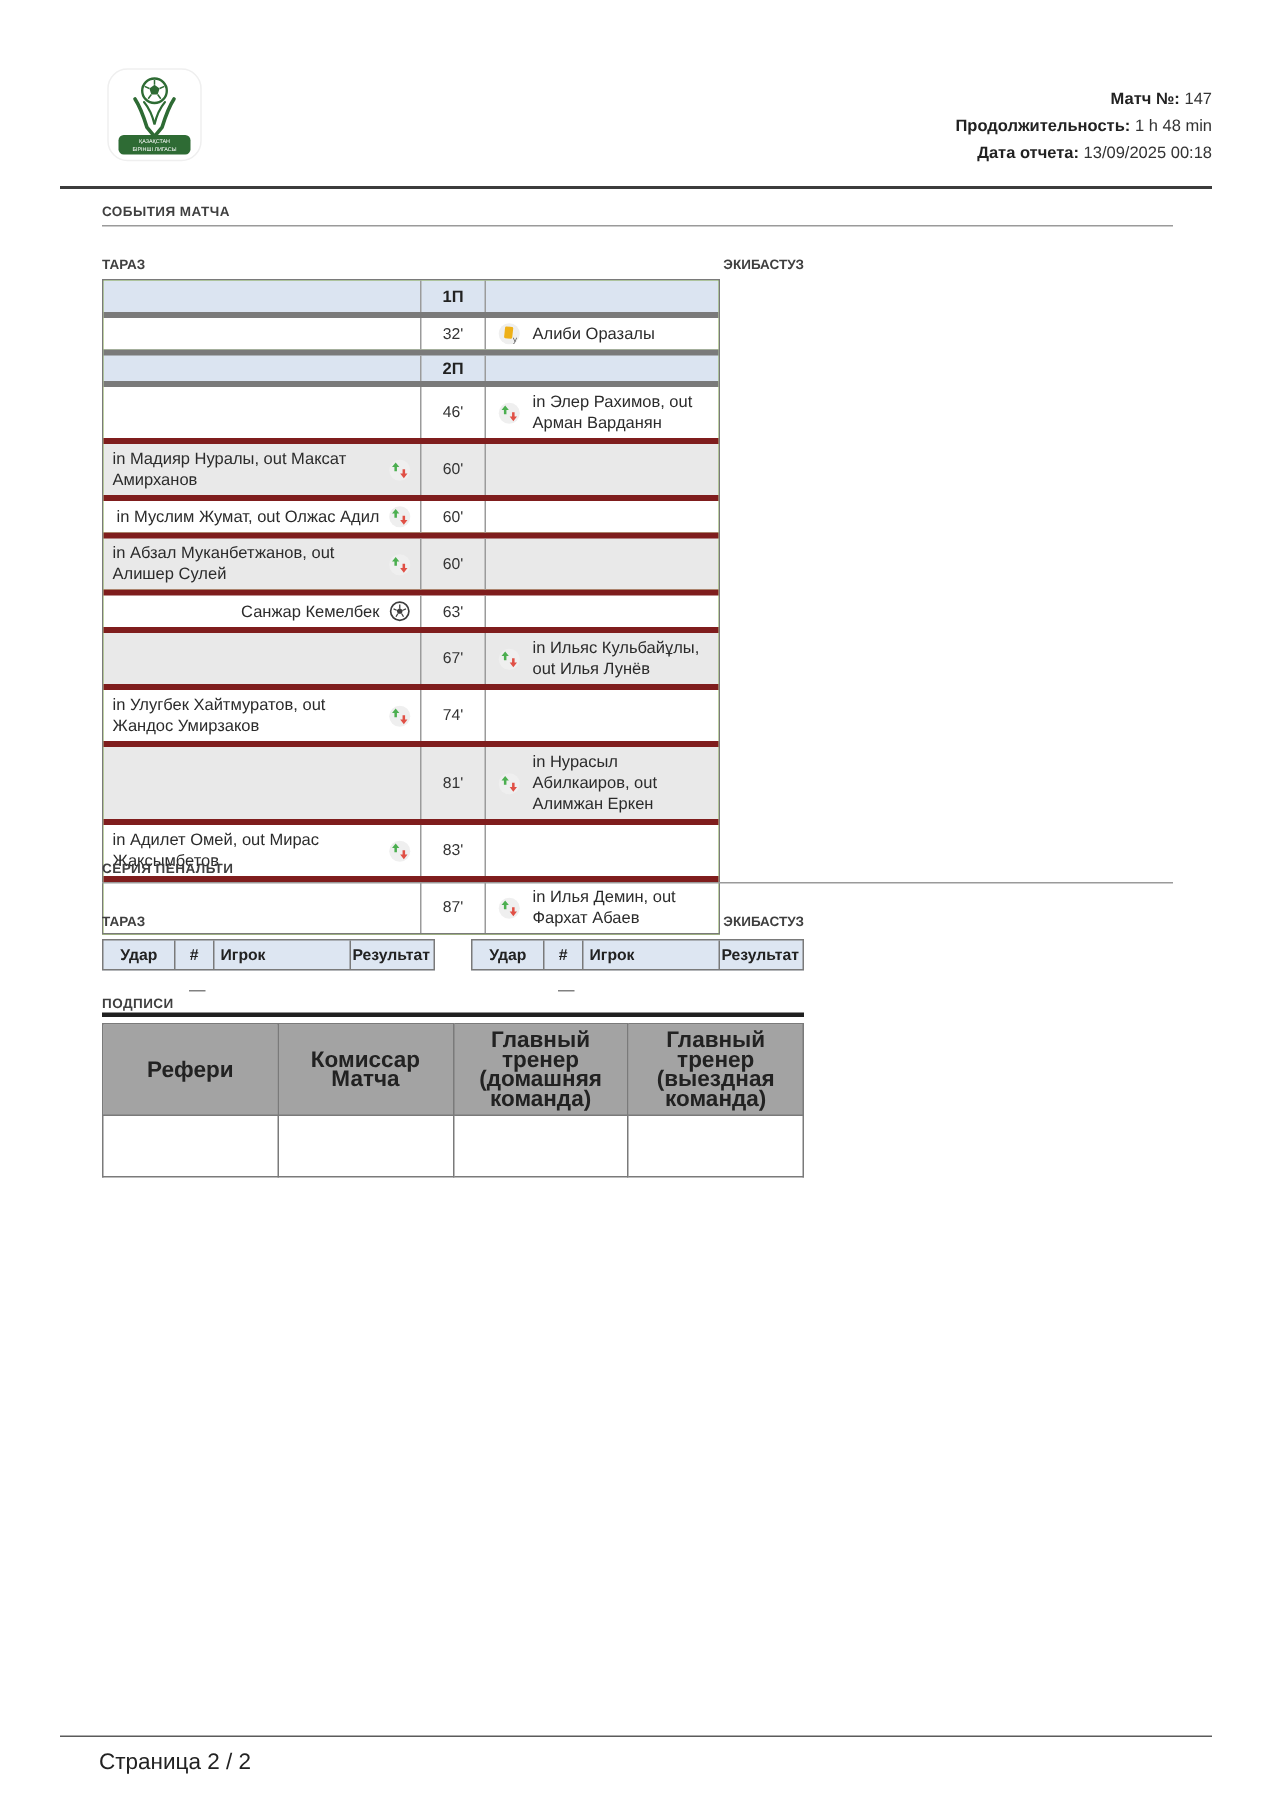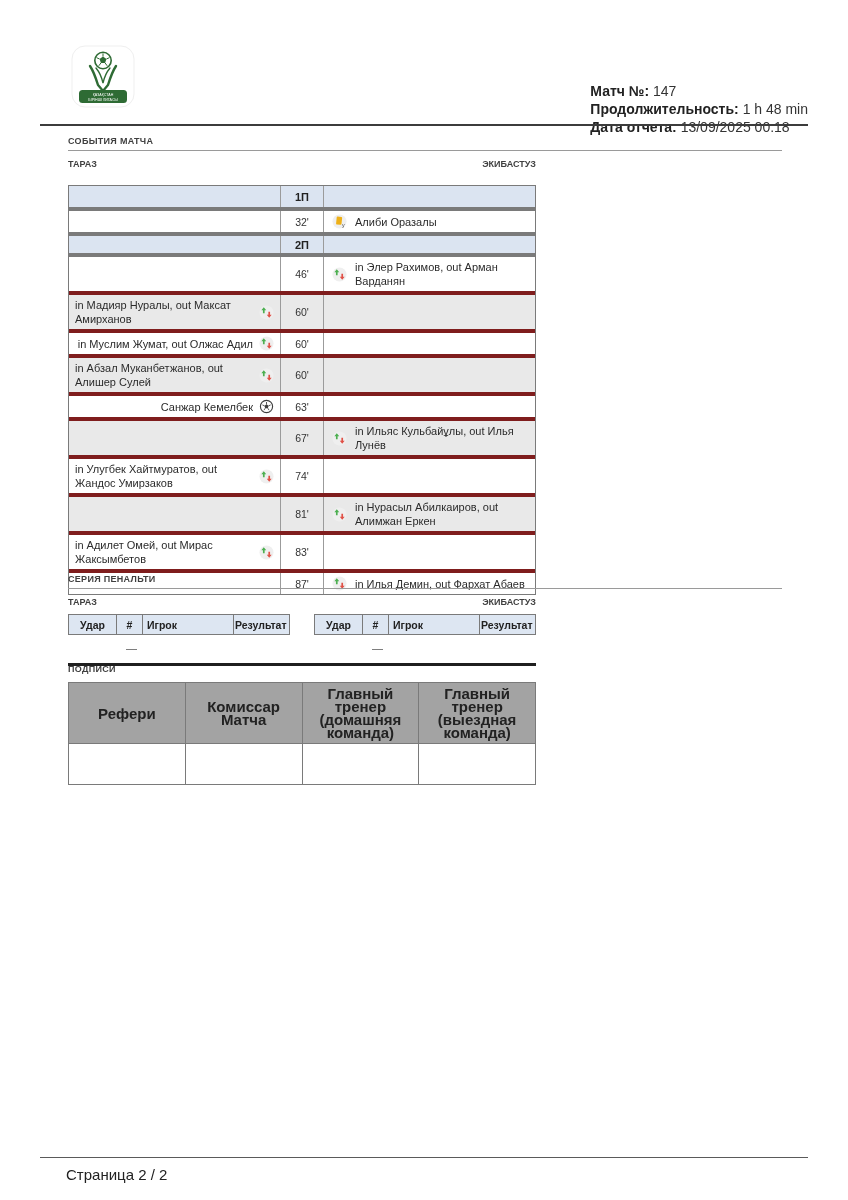--- a/index.html
+++ b/index.html
@@ -8,31 +8,31 @@
   .page { position:relative; width:848px; height:1200px; background:#fff; overflow:hidden; }
 
   
   .logo { position:absolute; left:71px; top:45px; width:64px; height:63px; }
   .head-center { position:absolute; left:164px; top:36px; width:540px; text-align:center; }
   .hc-title { font-size:16px; font-weight:bold; color:#222; margin-bottom:8px; }
   .hc-sub { font-size:15px; font-weight:bold; color:#222; margin-bottom:9px; }
   .hc-dt { font-size:10.5px; color:#333; margin-bottom:6px; }
   .hc-att { font-size:10.5px; color:#333; }
   .hc-att b { color:#222; }
-  .head-right { position:absolute; right:40px; top:57px; font-size:14px; color:#333; line-height:18px;margin-top:25px; }
+  .head-right { position:absolute; right:40px; top:57px; text-align:right; font-size:11px; color:#333; line-height:18px; }
   .head-right b { color:#222; }
   .header-rule { position:absolute; left:40px; top:124px; width:768px; border:0; border-top:2px solid #3c3c3c; }
 
   
   .sec-title { font-size:9px; font-weight:bold; letter-spacing:0.3px; color:#3f3f3f; }
   .sec-rule { border:0; border-top:1px solid #9a9a9a; margin-top:4px; width:714px; }
-  .teams { display:flex; justify-content:space-between; width:468px; margin-top:8px; font-size:9px; font-weight:bold; color:#3f3f3f; }
+  .teams { display:flex; justify-content:space-between; width:468px; margin-top:20px; font-size:9px; font-weight:bold; color:#3f3f3f; }
 
   #events-section { position:absolute; left:68px; top:136px; width:468px; }
-  .etable { margin-top:16px; width:468px; border:1px solid #7a7a7a; background:#84cc16; }
+  .etable { margin-top:5px; width:412px; border:1px solid #7a7a7a; background:#84cc16; }
   .erow { display:flex; min-height:21px; background:#fff; font-size:11px; align-items:stretch; }
   .erow + .erow { border-top:4px solid #7f1d1d; }
   .erow.shade { background:#e9e9e9; }
   .erow.period { background:#dbe4f1; }
   .erow.period + .erow { border-top-color:#7a7a7a; }
   .erow + .erow.period { border-top-color:#7a7a7a; }
   .ecell-left { width:211px; display:flex; align-items:center; justify-content:flex-end; gap:6px; padding:3px 6px; text-align:left; line-height:14px; }
   .ecell-time { width:44px; flex:0 0 44px; border-left:1px solid #9b9b9b; border-right:1px solid #9b9b9b; display:flex; align-items:center; justify-content:center; font-size:10.5px; color:#333; padding:2px 0; }
   .erow.period .ecell-time { font-weight:bold; font-size:11px; color:#222; }
   .ecell-right { flex:1; display:flex; align-items:center; justify-content:flex-start; gap:8px; padding:3px 8px; text-align:left; line-height:14px; }

